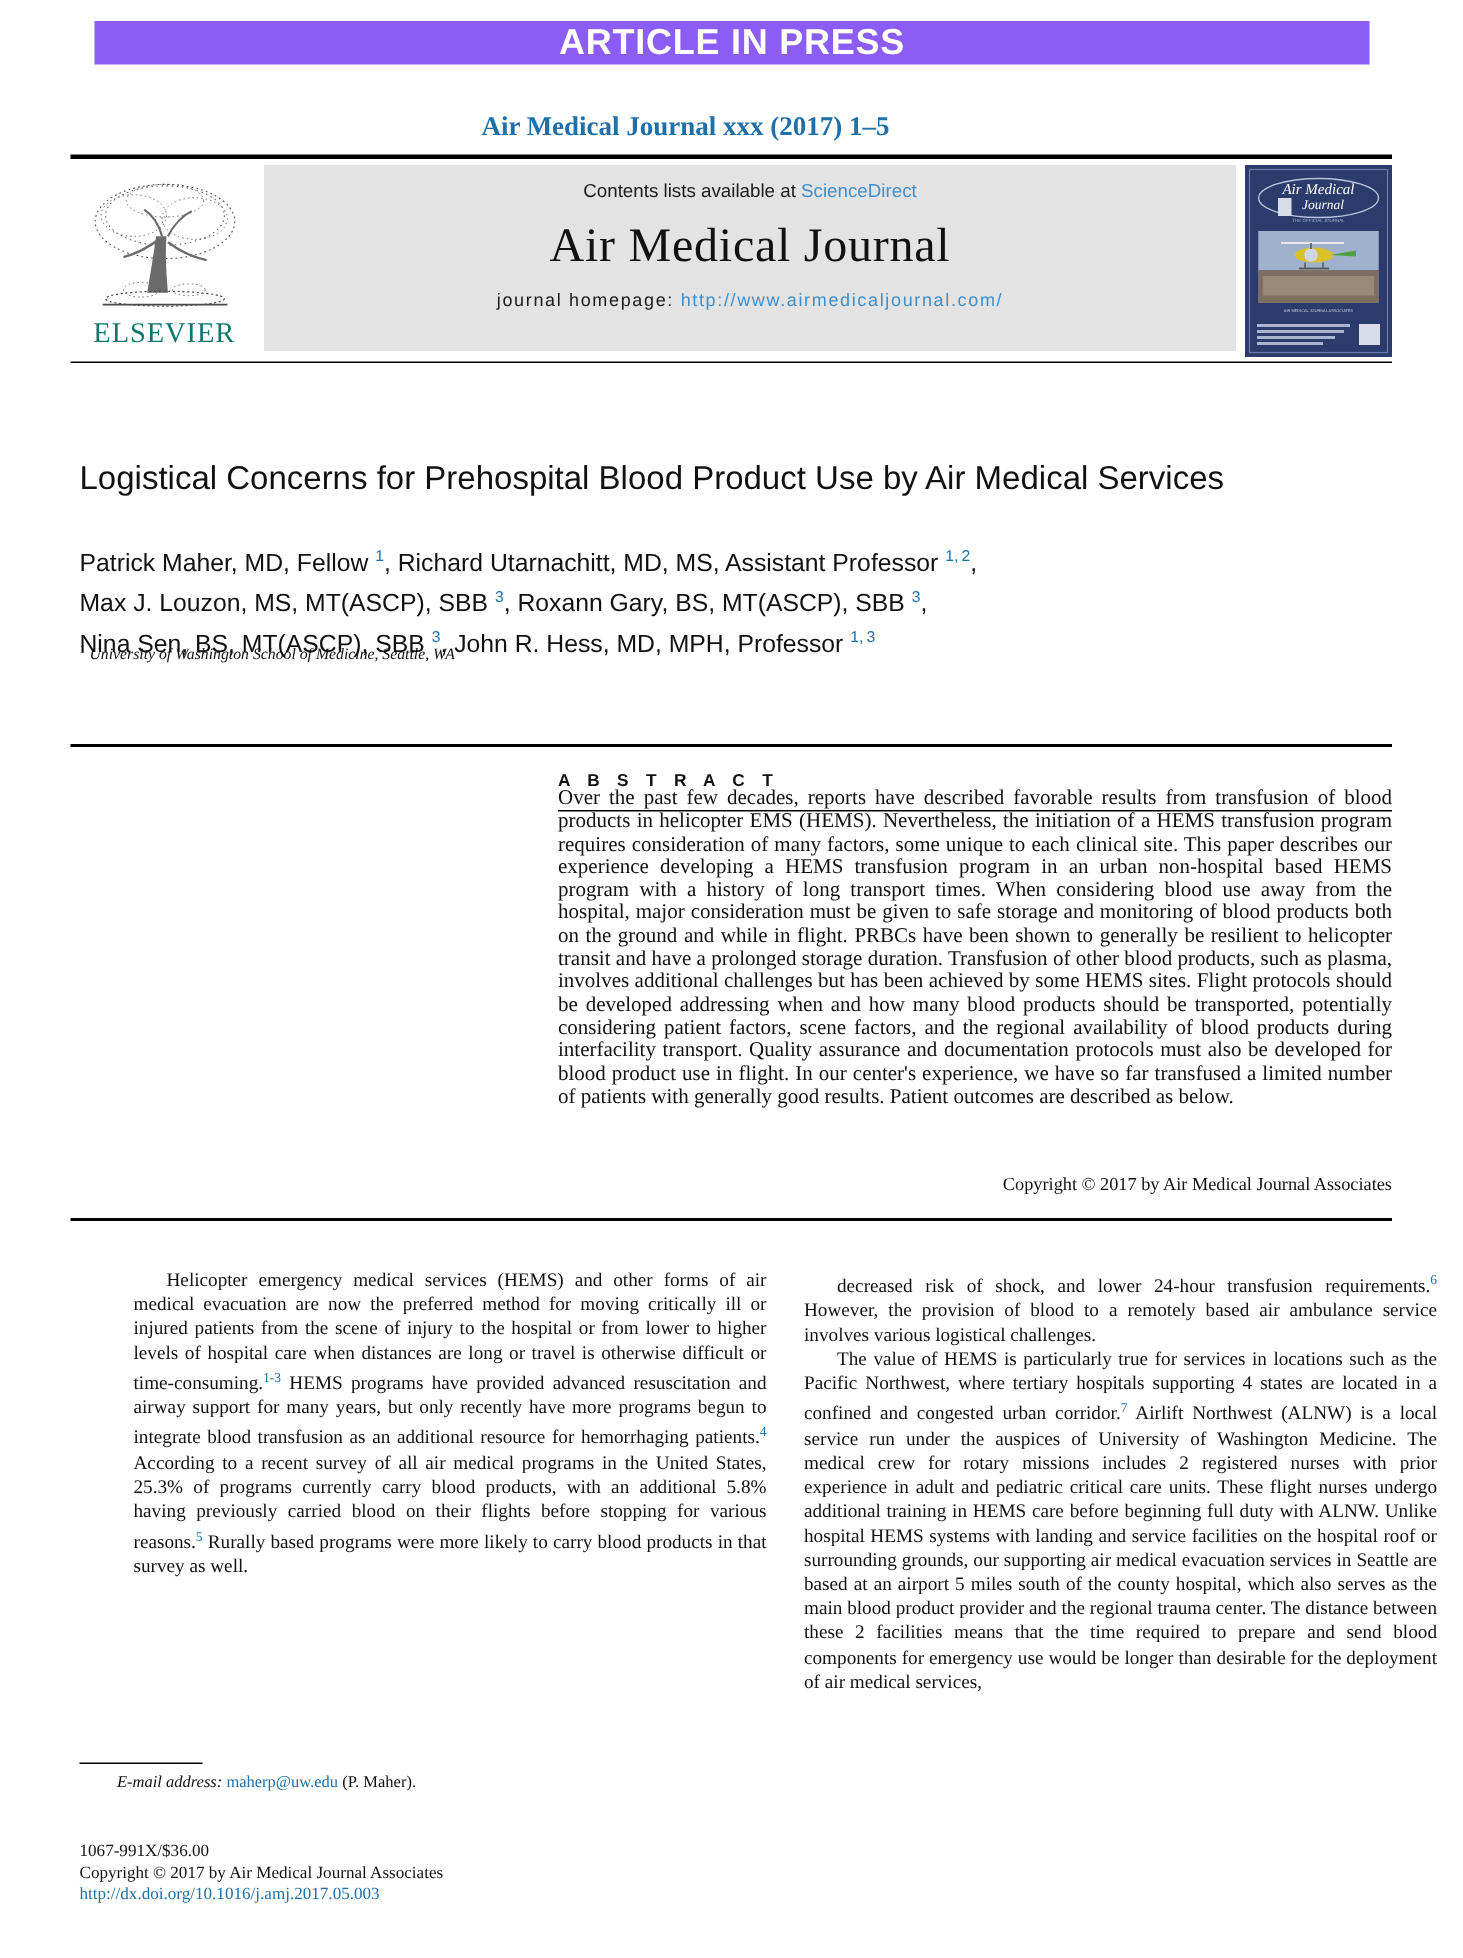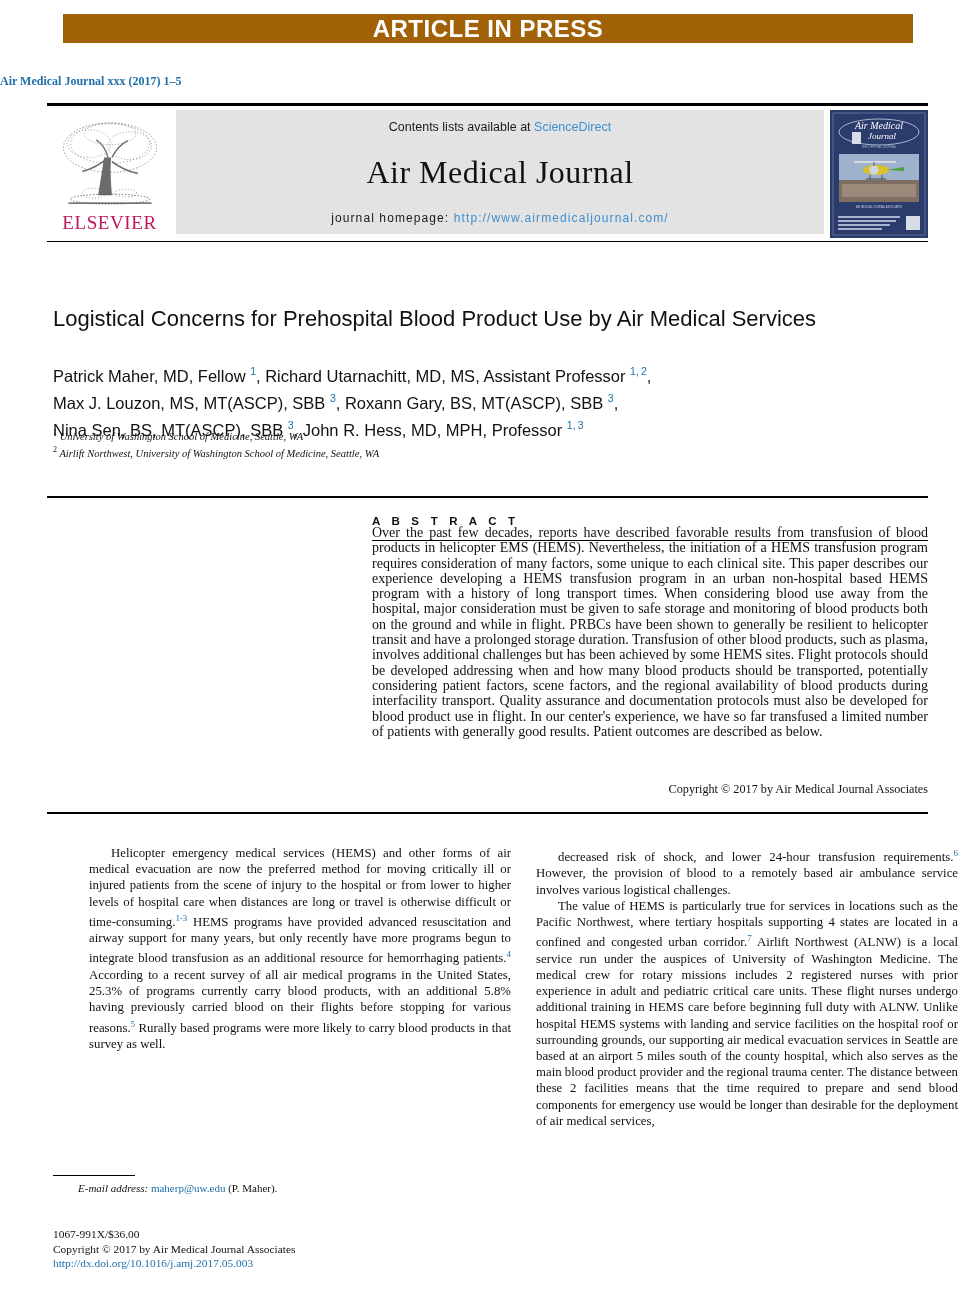--- a/index.html
+++ b/index.html
@@ -13,38 +13,38 @@
     color: #000;
     position: relative;
     overflow: hidden;
   }
 
   
   .aip-banner {
     position: absolute;
     left: 63px; top: 14px;
     width: 850px; height: 29px;
-    background: #a16207;
+    background: #8b5cf6;
     display: flex; align-items: center; justify-content: center;
   }
   .aip-banner span {
     font-family: "Liberation Sans", sans-serif;
     font-weight: bold;
     font-size: 24px;
     letter-spacing: 0.5px;
     color: #ffffff;
   }
 
   
   .running-head {
     position: absolute;
     left: 0; top: 74px; width: 914px;
-    text-align: left;
-    font-family: "Liberation Serif", serif;
-    font-size: 12px;
+    text-align: center;
+    font-family: "Liberation Serif", serif;
+    font-size: 18px;
     font-weight: bold;
     color: #1f6fa8;
   }
 
   
   .masthead {
     position: absolute;
     left: 47px; top: 103px;
     width: 881px;
     border-top: 3px solid #000;
@@ -62,33 +62,33 @@
     flex-direction: column;
     align-items: center;
     justify-content: flex-start;
     padding-top: 4px;
   }
   .elsevier-tree { display:block; }
   .elsevier-word {
     font-family: "Liberation Serif", serif;
     font-size: 19px;
     letter-spacing: 0.6px;
-    color: #be185d;
+    color: #0f766e;
     margin-top: 1px;
   }
   .banner-box {
     flex: 1;
     background: #e3e3e3;
     margin-left: 4px;
     margin-right: 6px;
     display: flex;
     flex-direction: column;
     align-items: center;
     justify-content: space-between;
-    padding: 10px 0 9px 0;
+    padding: 10px 0 27px 0;
   }
   .contents-line {
     font-family: "Liberation Sans", sans-serif;
     font-size: 12.5px;
     color: #1a1a1a;
   }
   .contents-line a { color: #3f8fce; text-decoration: none; }
   .journal-title {
     font-family: "Liberation Serif", serif;
     font-size: 32px;
@@ -306,21 +306,20 @@
     </div>
 
   </div>
 </div>
 
 <div class="title-rule-top"></div>
 <h1 class="article-title">Logistical Concerns for Prehospital Blood Product Use by Air Medical Services</h1>
 <div class="authors">Patrick Maher, MD, Fellow <sup>1</sup>, Richard Utarnachitt, MD, MS, Assistant Professor <sup>1, 2</sup>,<br>Max J. Louzon, MS, MT(ASCP), SBB <sup>3</sup>, Roxann Gary, BS, MT(ASCP), SBB <sup>3</sup>,<br>Nina Sen, BS, MT(ASCP), SBB <sup>3</sup>, John R. Hess, MD, MPH, Professor <sup>1, 3</sup></div>
 <div class="affiliations">
     <div><sup>1</sup> University of Washington School of Medicine, Seattle, WA</div>
-    <div><sup>2</sup> Airlift Northwest, University of Washington School of Medicine, Seattle, WA</div>
   </div>
 
 <div class="abs-rule-top"></div>
 <div class="abs-heading">A B S T R A C T</div>
 <div class="abs-rule-mid"></div>
 <div class="abstract-text">Over the past few decades, reports have described favorable results from transfusion of blood products in helicopter EMS (HEMS). Nevertheless, the initiation of a HEMS transfusion program requires consideration of many factors, some unique to each clinical site. This paper describes our experience developing a HEMS transfusion program in an urban non-hospital based HEMS program with a history of long transport times. When considering blood use away from the hospital, major consideration must be given to safe storage and monitoring of blood products both on the ground and while in flight. PRBCs have been shown to generally be resilient to helicopter transit and have a prolonged storage duration. Transfusion of other blood products, such as plasma, involves additional challenges but has been achieved by some HEMS sites. Flight protocols should be developed addressing when and how many blood products should be transported, potentially considering patient factors, scene factors, and the regional availability of blood products during interfacility transport. Quality assurance and documentation protocols must also be developed for blood product use in flight. In our center's experience, we have so far transfused a limited number of patients with generally good results. Patient outcomes are described as below.</div>
 <div class="abstract-copy">Copyright © 2017 by Air Medical Journal Associates</div>
 <div class="abs-rule-bottom"></div>
 
 <div class="col col-left">

